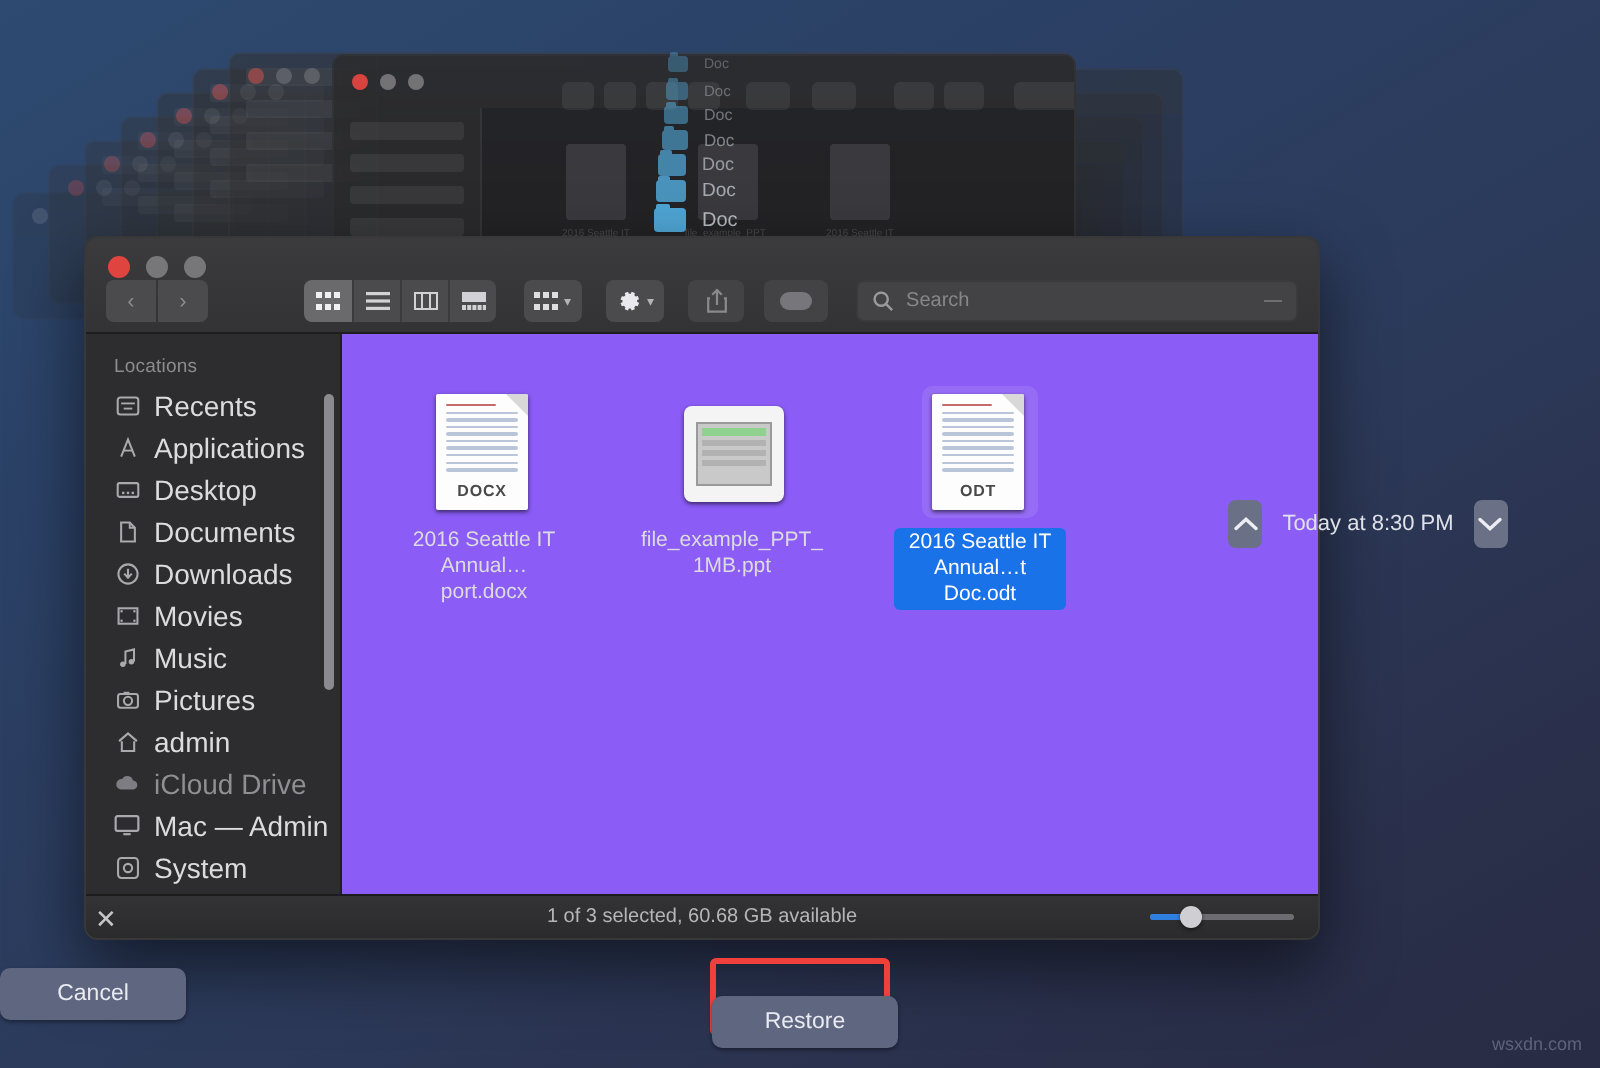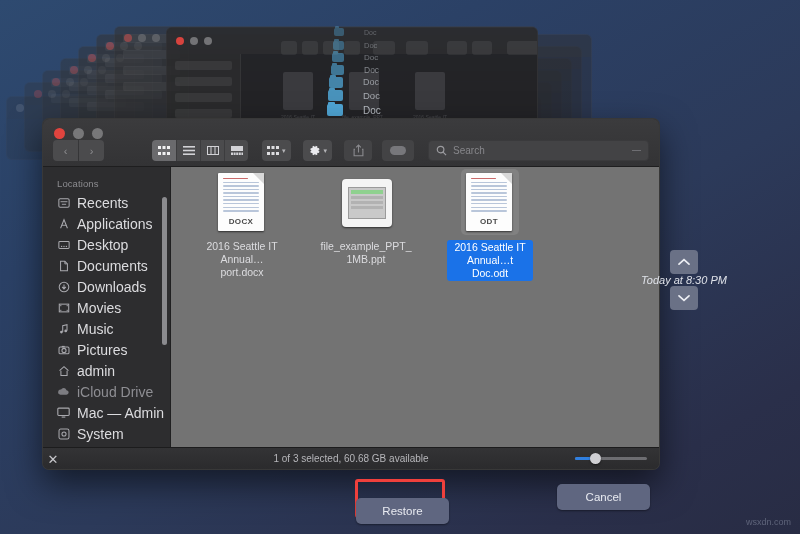--- a/index.html
+++ b/index.html
@@ -39,21 +39,21 @@
     position: absolute; width: 30px; height: 38px;
     background: rgba(225,225,228,0.13); border-radius: 2px;
   }
   .ghost-label {
     position: absolute; font-size: 5px; color: rgba(220,220,225,0.20);
     text-align: center; width: 58px; line-height: 1.5;
   }
 
   
   .doc-chip {
-    position: absolute; display: flex; align-items: center; gap: 20px;
+    position: absolute; display: flex; align-items: center; gap: 8px;
     color: #c8cdd4; white-space: nowrap; text-align: center;
   }
   .doc-chip .folder {
     background: #56b7ec; border-radius: 2px; position: relative; flex: none;
   }
   .doc-chip .folder::before {
     content: ""; position: absolute; left: 1px; top: -2px;
     width: 42%; height: 3px; background: #56b7ec; border-radius: 1px 1px 0 0;
   }
 
@@ -136,21 +136,21 @@
     display: flex; align-items: center; gap: 7px;
     padding: 2.5px 0 2.5px 14px; font-size: 14px; color: #dcdcdf;
   }
   .sb-item.dim { color: #8e8e93; }
   .sb-ico { width: 13px; height: 13px; flex: none; color: #a9a9ae; display:flex; align-items:center; justify-content:center; }
   .sb-scroll {
     position: absolute; right: 3px; top: 30px; width: 5px; height: 148px;
     background: #8b8b8f; border-radius: 3px;
   }
 
-  .content { flex: 1; background: #737373; position: relative; padding: 6px 0 0 0; }
+  .content { flex: 1; background: #8b5cf6; position: relative; padding: 30px 0 0 0; }
   .grid { display: flex; gap: 38px; padding-left: 28px; }
   .cell { width: 86px; display: flex; flex-direction: column; align-items: center; }
   .thumb { width: 48px; height: 60px; position: relative; }
 
   .docpage {
     width: 46px; height: 58px; background: #fdfdfd; border-radius: 1px;
     position: relative; overflow: hidden;
     box-shadow: 0 1px 2px rgba(0,0,0,0.6);
   }
   .docpage::after {
@@ -203,33 +203,33 @@
 
   .tm-close {
     position: absolute; left: 44px; top: 450px; width: 18px; height: 18px;
     display: flex; align-items: center; justify-content: center;
     color: #c6c6ca; font-size: 13px; z-index: 40;
   }
 
   
   .timeline {
     position: absolute; right: 46px; top: 250px; width: 140px;
-    display: flex; flex-direction: column; align-items: center;  font-style: italic;
+    display: flex; align-items: center; gap: 10px;
   }
   .arrow-btn {
     width: 28px; height: 24px; background: #6a7186; border-radius: 4px;
     display: flex; align-items: center; justify-content: center;
     color: #eceef3; font-size: 11px;
   }
   .tl-label { font-size: 11px; color: #dfe2e9; white-space: nowrap; }
 
   
   .actions {
     position: absolute; left: 0; right: 0; top: 484px;
-    display: flex; justify-content: flex-end; gap: 57px;
+    display: flex; justify-content: flex-start; gap: 57px;
   }
   .abtn {
     width: 93px; height: 26px; background: #5f6680; border-radius: 5px;
     display: flex; align-items: center; justify-content: center;
     font-size: 11.5px; color: #e9ebf1;
     box-shadow: 0 1px 2px rgba(0,0,0,0.4);
   }
   .highlight-box {
     position: absolute; left: 355px; top: 479px; width: 90px; height: 39px;
     border: 3px solid #f0403c; border-radius: 3px;

